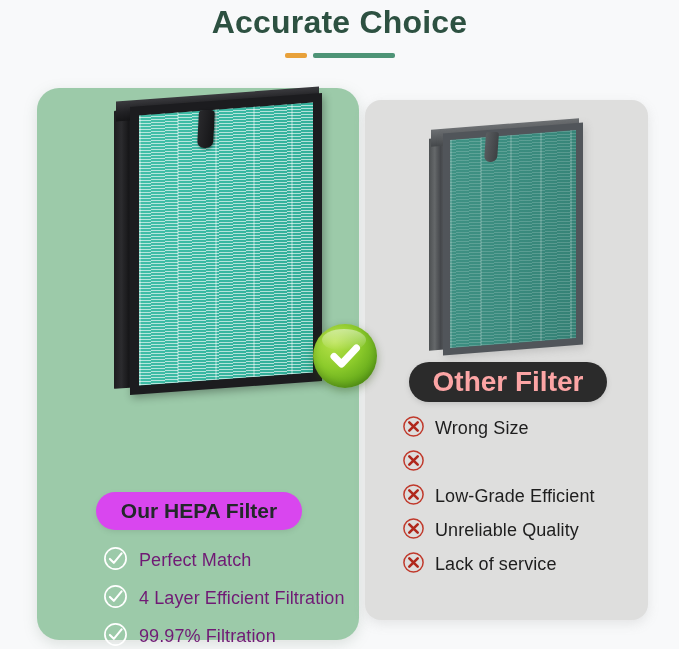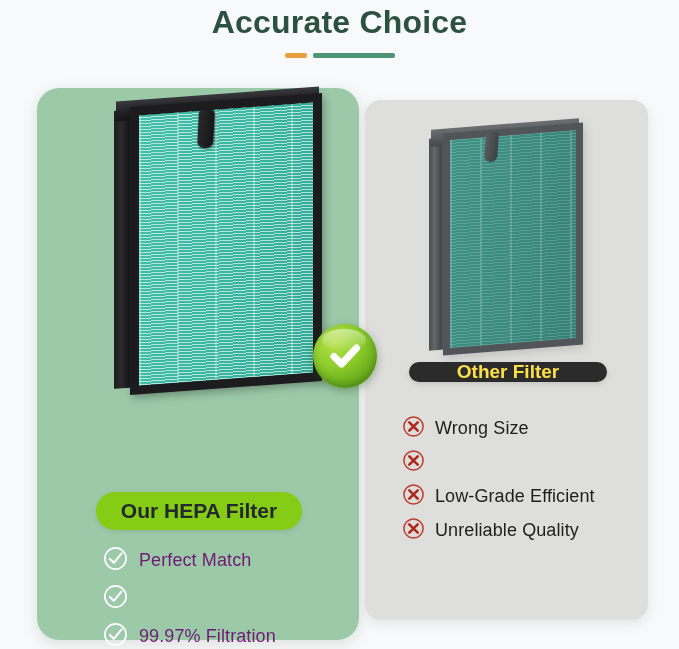--- a/index.html
+++ b/index.html
@@ -138,29 +138,29 @@
     z-index:4;
   }
 
   
   .pill {
     position:absolute; display:flex; align-items:center; justify-content:center;
     border-radius:999px; white-space:nowrap;
   }
   #pill-ours {
     left:59px; top:404px; width:206px; height:38px;
-    background:#84cc16; color:#23282a;
+    background:#d946ef; color:#23282a;
     font-size:21px; font-weight:bold;
     box-shadow:0 2px 5px rgba(90,110,95,0.18);
     z-index:10;
   }
   #pill-other {
-    left:409px; top:362px; width:198px; height:20px;
-    background:#2b2b2b; color:#fde047;
-    font-size:19px; font-weight:bold;
+    left:409px; top:362px; width:198px; height:40px;
+    background:#2b2b2b; color:#fca5a5;
+    font-size:28px; font-weight:bold;
     box-shadow:0 2px 5px rgba(120,120,120,0.25);
     z-index:10;
   }
 
   
   .feat-list { position:absolute; display:flex; flex-direction:column; }
   #list-ours  { left:66px; top:458px; width:290px; gap:9px; }
   #list-other { left:402px; top:415px; width:250px; gap:7px; }
 
   .feat-row { display:flex; align-items:center; gap:11px; }
@@ -219,20 +219,21 @@
       <span class="feat-text-ours" data-interactable="false">Perfect Match</span>
     </div>
 
     <div class="feat-row" data-interactable="false">
       <span class="icon-check" data-interactable="false">
         <svg width="25" height="25" viewBox="0 0 25 25">
           <circle cx="12.5" cy="12.5" r="10.6" fill="none" stroke="#ffffff" stroke-width="1.7"></circle>
           <path d="M6.9 12.9 L10.8 16.8 L18.6 7.4" fill="none" stroke="#ffffff" stroke-width="2.1" stroke-linecap="round" stroke-linejoin="round"></path>
         </svg>
       </span>
+      <span class="feat-text-ours" data-interactable="false">4 Layer Efficient  Filtration</span>
     </div>
 
     <div class="feat-row" data-interactable="false">
       <span class="icon-check" data-interactable="false">
         <svg width="25" height="25" viewBox="0 0 25 25">
           <circle cx="12.5" cy="12.5" r="10.6" fill="none" stroke="#ffffff" stroke-width="1.7"></circle>
           <path d="M6.9 12.9 L10.8 16.8 L18.6 7.4" fill="none" stroke="#ffffff" stroke-width="2.1" stroke-linecap="round" stroke-linejoin="round"></path>
         </svg>
       </span>
       <span class="feat-text-ours" data-interactable="false">99.97% Filtration</span>
@@ -290,14 +291,23 @@
   <div class="feat-row feat-row-other" data-interactable="false">
     <span class="icon-x" data-interactable="false">
       <svg width="23" height="23" viewBox="0 0 23 23">
         <circle cx="11.5" cy="11.5" r="9.6" fill="none" stroke="#c0392b" stroke-width="1.5"></circle>
         <path d="M7.3 7.3 L15.7 15.7 M15.7 7.3 L7.3 15.7" stroke="#b0281c" stroke-width="2.6" stroke-linecap="round"></path>
       </svg>
     </span>
     <span class="feat-text-other" data-interactable="false">Unreliable Quality</span>
   </div>
 
+  <div class="feat-row feat-row-other" data-interactable="false">
+    <span class="icon-x" data-interactable="false">
+      <svg width="23" height="23" viewBox="0 0 23 23">
+        <circle cx="11.5" cy="11.5" r="9.6" fill="none" stroke="#c0392b" stroke-width="1.5"></circle>
+        <path d="M7.3 7.3 L15.7 15.7 M15.7 7.3 L7.3 15.7" stroke="#b0281c" stroke-width="2.6" stroke-linecap="round"></path>
+      </svg>
+    </span>
+    <span class="feat-text-other" data-interactable="false">Lack of service</span>
+  </div>
 
 </div>
 
 </body></html>

